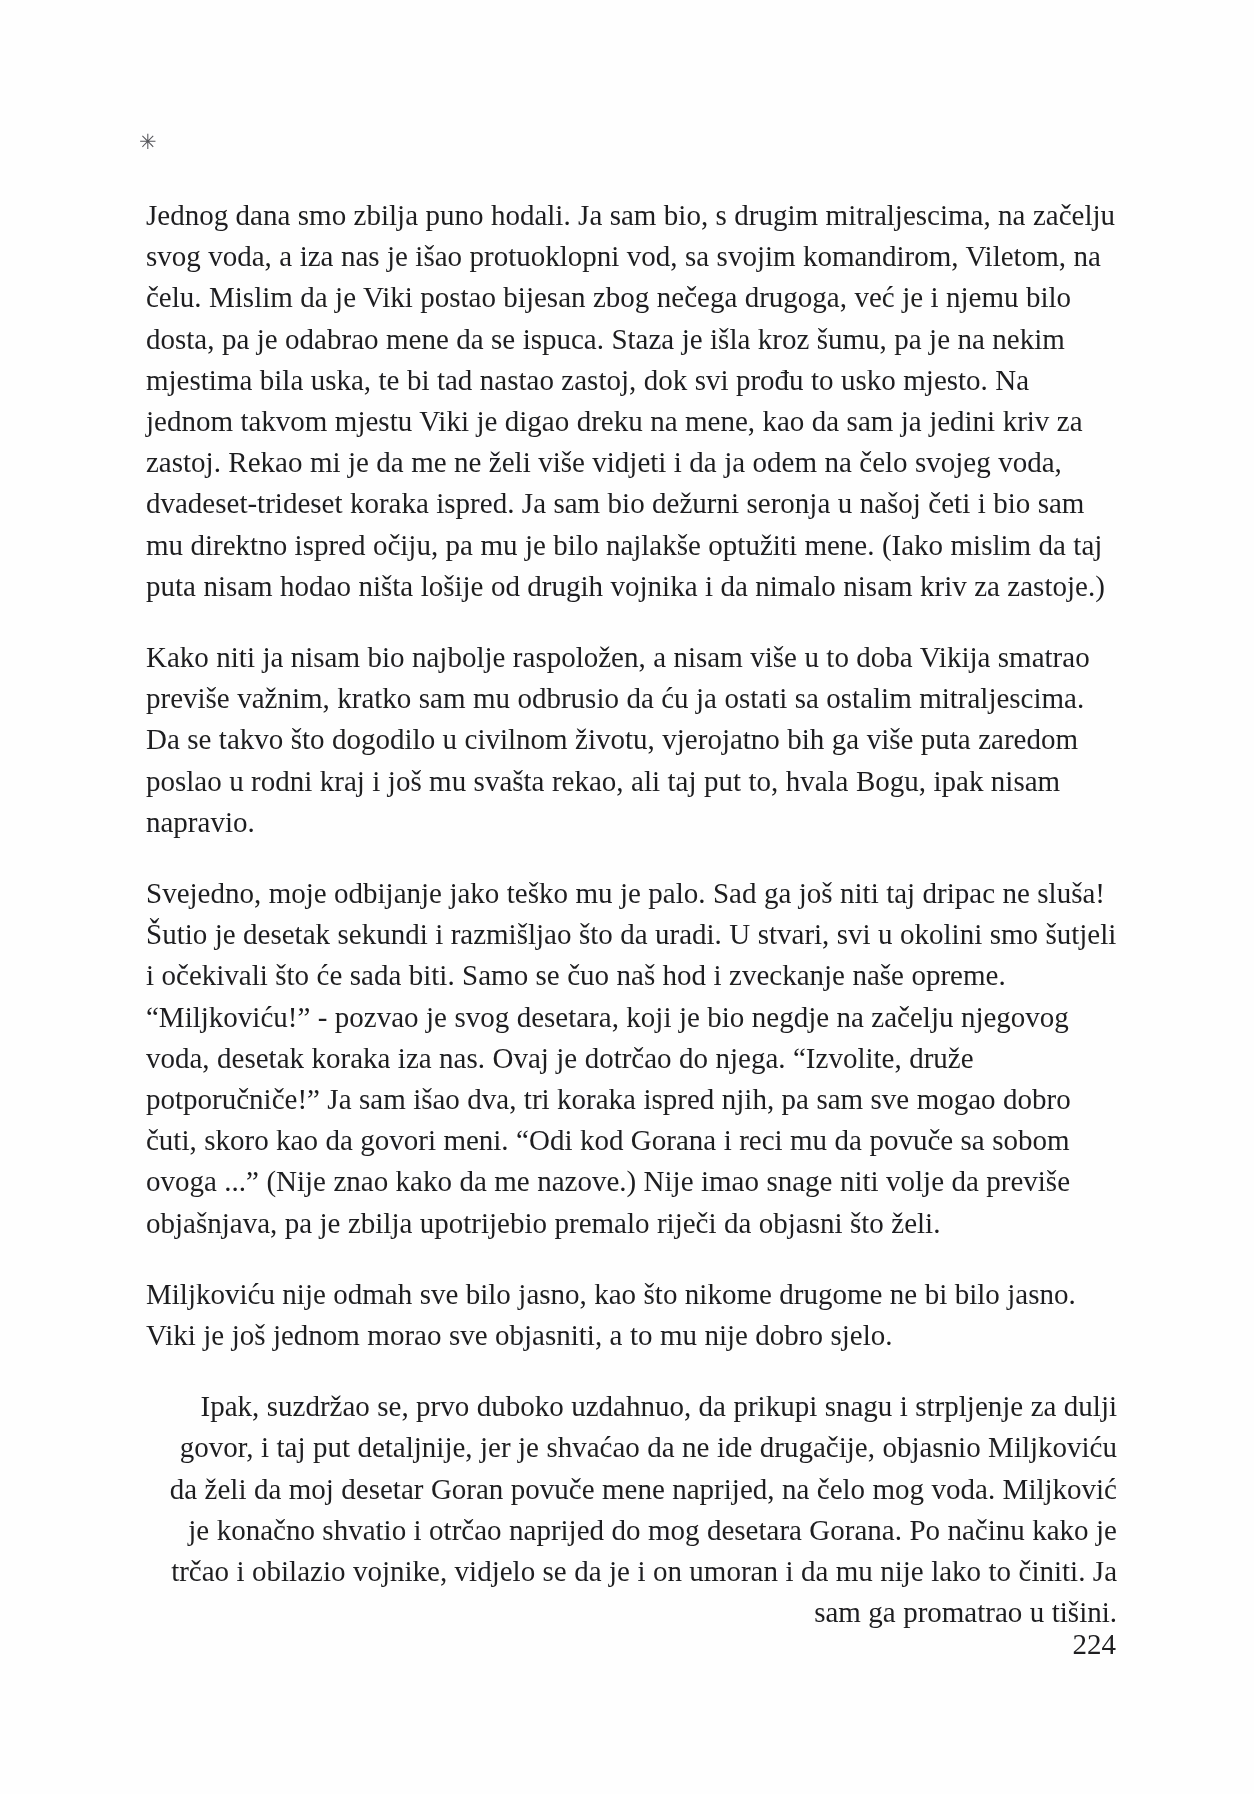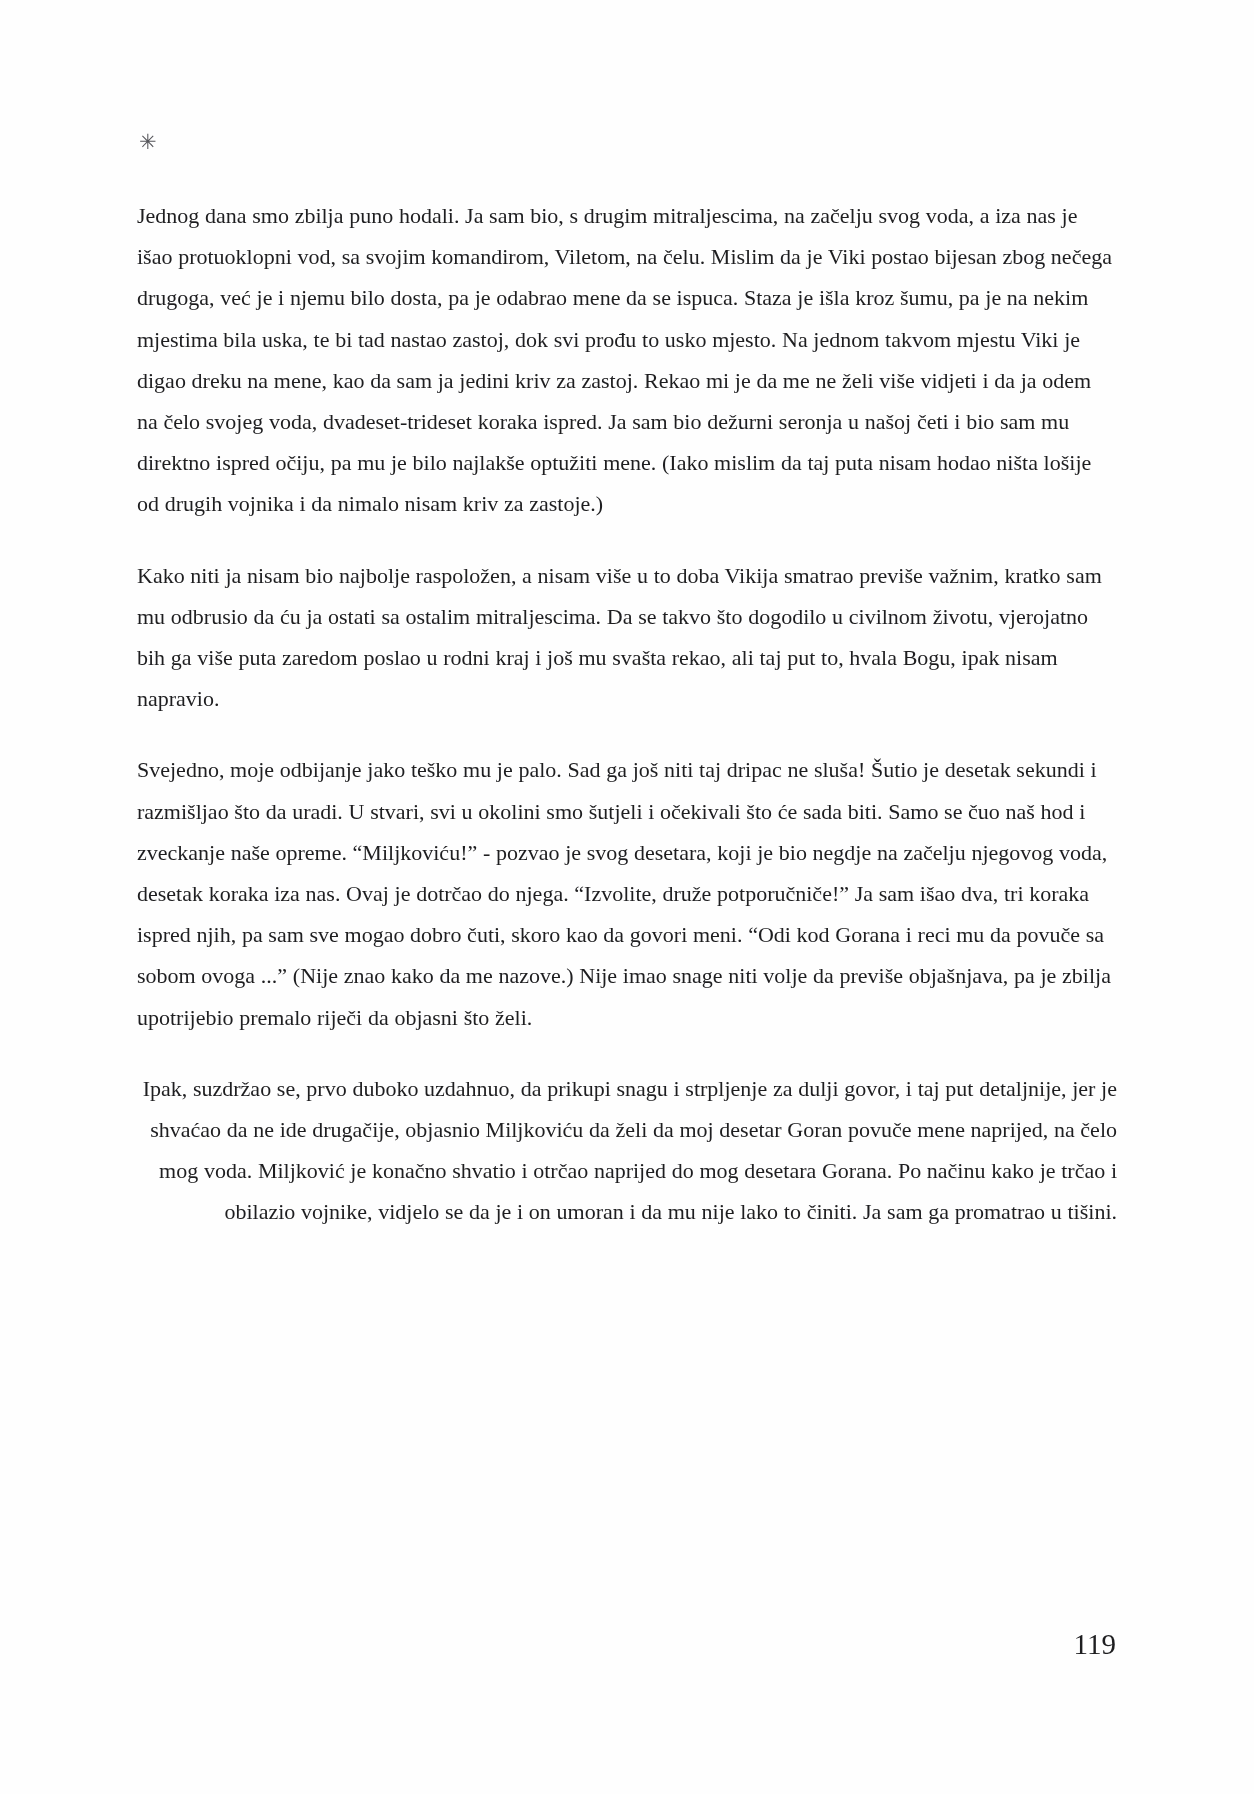--- a/index.html
+++ b/index.html
@@ -33,22 +33,22 @@
     font-size: 21px;
     line-height: 1;
     color: #55555a;
     letter-spacing: 0;
     margin: 0 0 42px 0;
     padding-left: 2px;
     font-family: "Liberation Serif", "DejaVu Serif", serif;
     user-select: none;
   }
   p.para {
-    margin: 0 0 30px 0;
-    font-size: 22px;
+    margin: 0 0 30px 9px;
+    font-size: 29px;
     line-height: 41.2px;
     color: #1e1e20;
     text-align: left;
     letter-spacing: 0.0px;
     word-spacing: 0.2px;
     font-family: "Liberation Serif", "DejaVu Serif", serif;
   }
   p.para:last-of-type {
     margin-bottom: 0;
     text-align: right;
@@ -70,19 +70,20 @@
   <div class="content">
 
     <div class="section-break">✳</div>
 
     <p class="para">Jednog dana smo zbilja puno hodali. Ja sam bio, s drugim mitraljescima, na začelju svog voda, a iza nas je išao protuoklopni vod, sa svojim komandirom, Viletom, na čelu. Mislim da je Viki postao bijesan zbog nečega drugoga, već je i njemu bilo dosta, pa je odabrao mene da se ispuca. Staza je išla kroz šumu, pa je na nekim mjestima bila uska, te bi tad nastao zastoj, dok svi prođu to usko mjesto. Na jednom takvom mjestu Viki je digao dreku na mene, kao da sam ja jedini kriv za zastoj. Rekao mi je da me ne želi više vidjeti i da ja odem na čelo svojeg voda, dvadeset-trideset koraka ispred. Ja sam bio dežurni seronja u našoj četi i bio sam mu direktno ispred očiju, pa mu je bilo najlakše optužiti mene. (Iako mislim da taj puta nisam hodao ništa lošije od drugih vojnika i da nimalo nisam kriv za zastoje.)</p>
 
     <p class="para">Kako niti ja nisam bio najbolje raspoložen, a nisam više u to doba Vikija smatrao previše važnim, kratko sam mu odbrusio da ću ja ostati sa ostalim mitraljescima. Da se takvo što dogodilo u civilnom životu, vjerojatno bih ga više puta zaredom poslao u rodni kraj i još mu svašta rekao, ali taj put to, hvala Bogu, ipak nisam napravio.</p>
 
     <p class="para">Svejedno, moje odbijanje jako teško mu je palo. Sad ga još niti taj dripac ne sluša! Šutio je desetak sekundi i razmišljao što da uradi. U stvari, svi u okolini smo šutjeli i očekivali što će sada biti. Samo se čuo naš hod i zveckanje naše opreme. “Miljkoviću!” - pozvao je svog desetara, koji je bio negdje na začelju njegovog voda, desetak koraka iza nas. Ovaj je dotrčao do njega. “Izvolite, druže potporučniče!” Ja sam išao dva, tri koraka ispred njih, pa sam sve mogao dobro čuti, skoro kao da govori meni. “Odi kod Gorana i reci mu da povuče sa sobom ovoga ...” (Nije znao kako da me nazove.) Nije imao snage niti volje da previše objašnjava, pa je zbilja upotrijebio premalo riječi da objasni što želi.</p>
 
+    <p class="para">Miljkoviću nije odmah sve bilo jasno, kao što nikome drugome ne bi bilo jasno. Viki je još jednom morao sve objasniti, a to mu nije dobro sjelo.</p>
 
     <p class="para">Ipak, suzdržao se, prvo duboko uzdahnuo, da prikupi snagu i strpljenje za dulji govor, i taj put detaljnije, jer je shvaćao da ne ide drugačije, objasnio Miljkoviću da želi da moj desetar Goran povuče mene naprijed, na čelo mog voda. Miljković je konačno shvatio i otrčao naprijed do mog desetara Gorana. Po načinu kako je trčao i obilazio vojnike, vidjelo se da je i on umoran i da mu nije lako to činiti. Ja sam ga promatrao u tišini.</p>
 
   </div>
 
-  <div class="page-number">119</div>
+  <div class="page-number">224</div>
 </div>
 
 </body></html>

